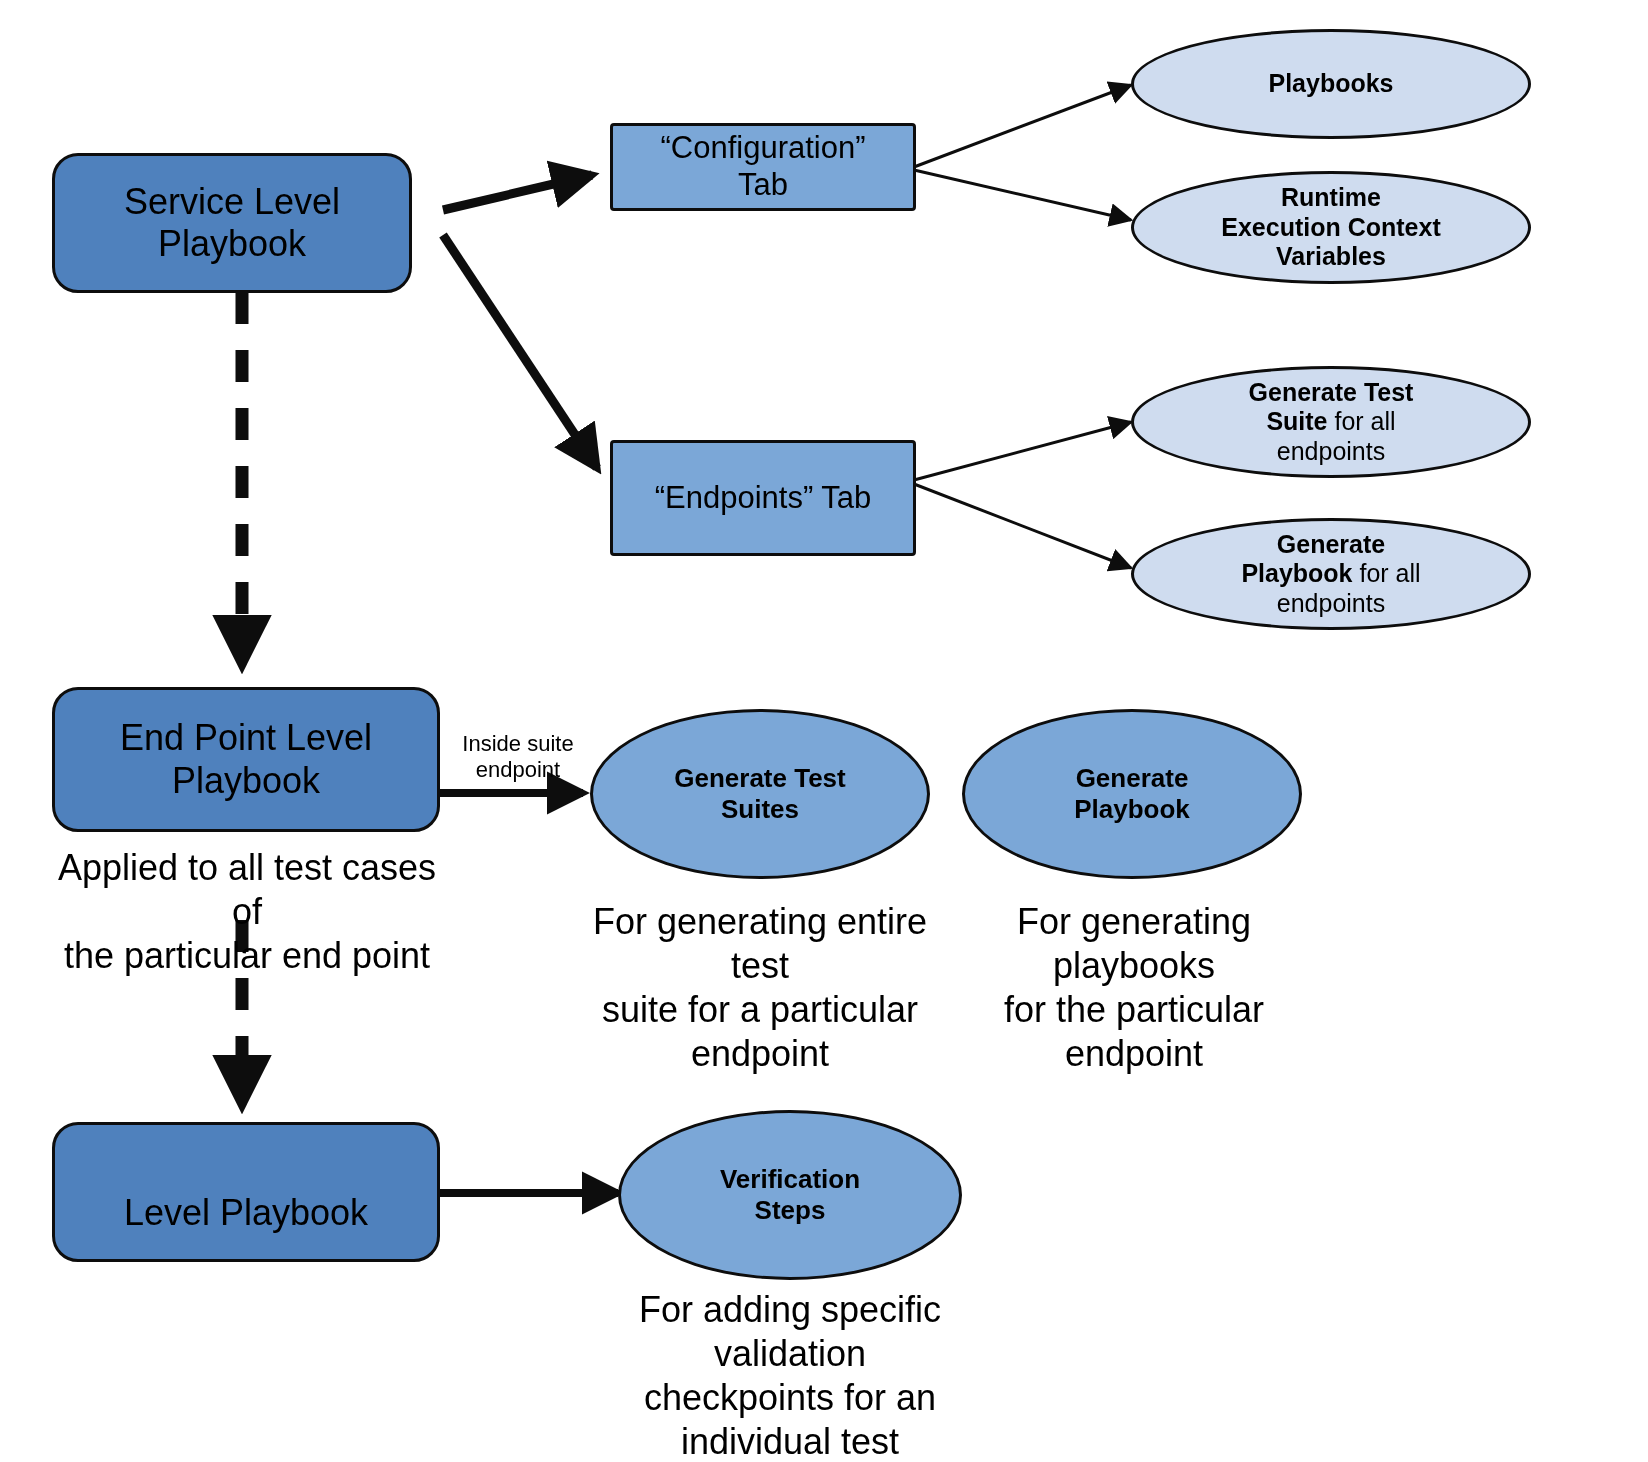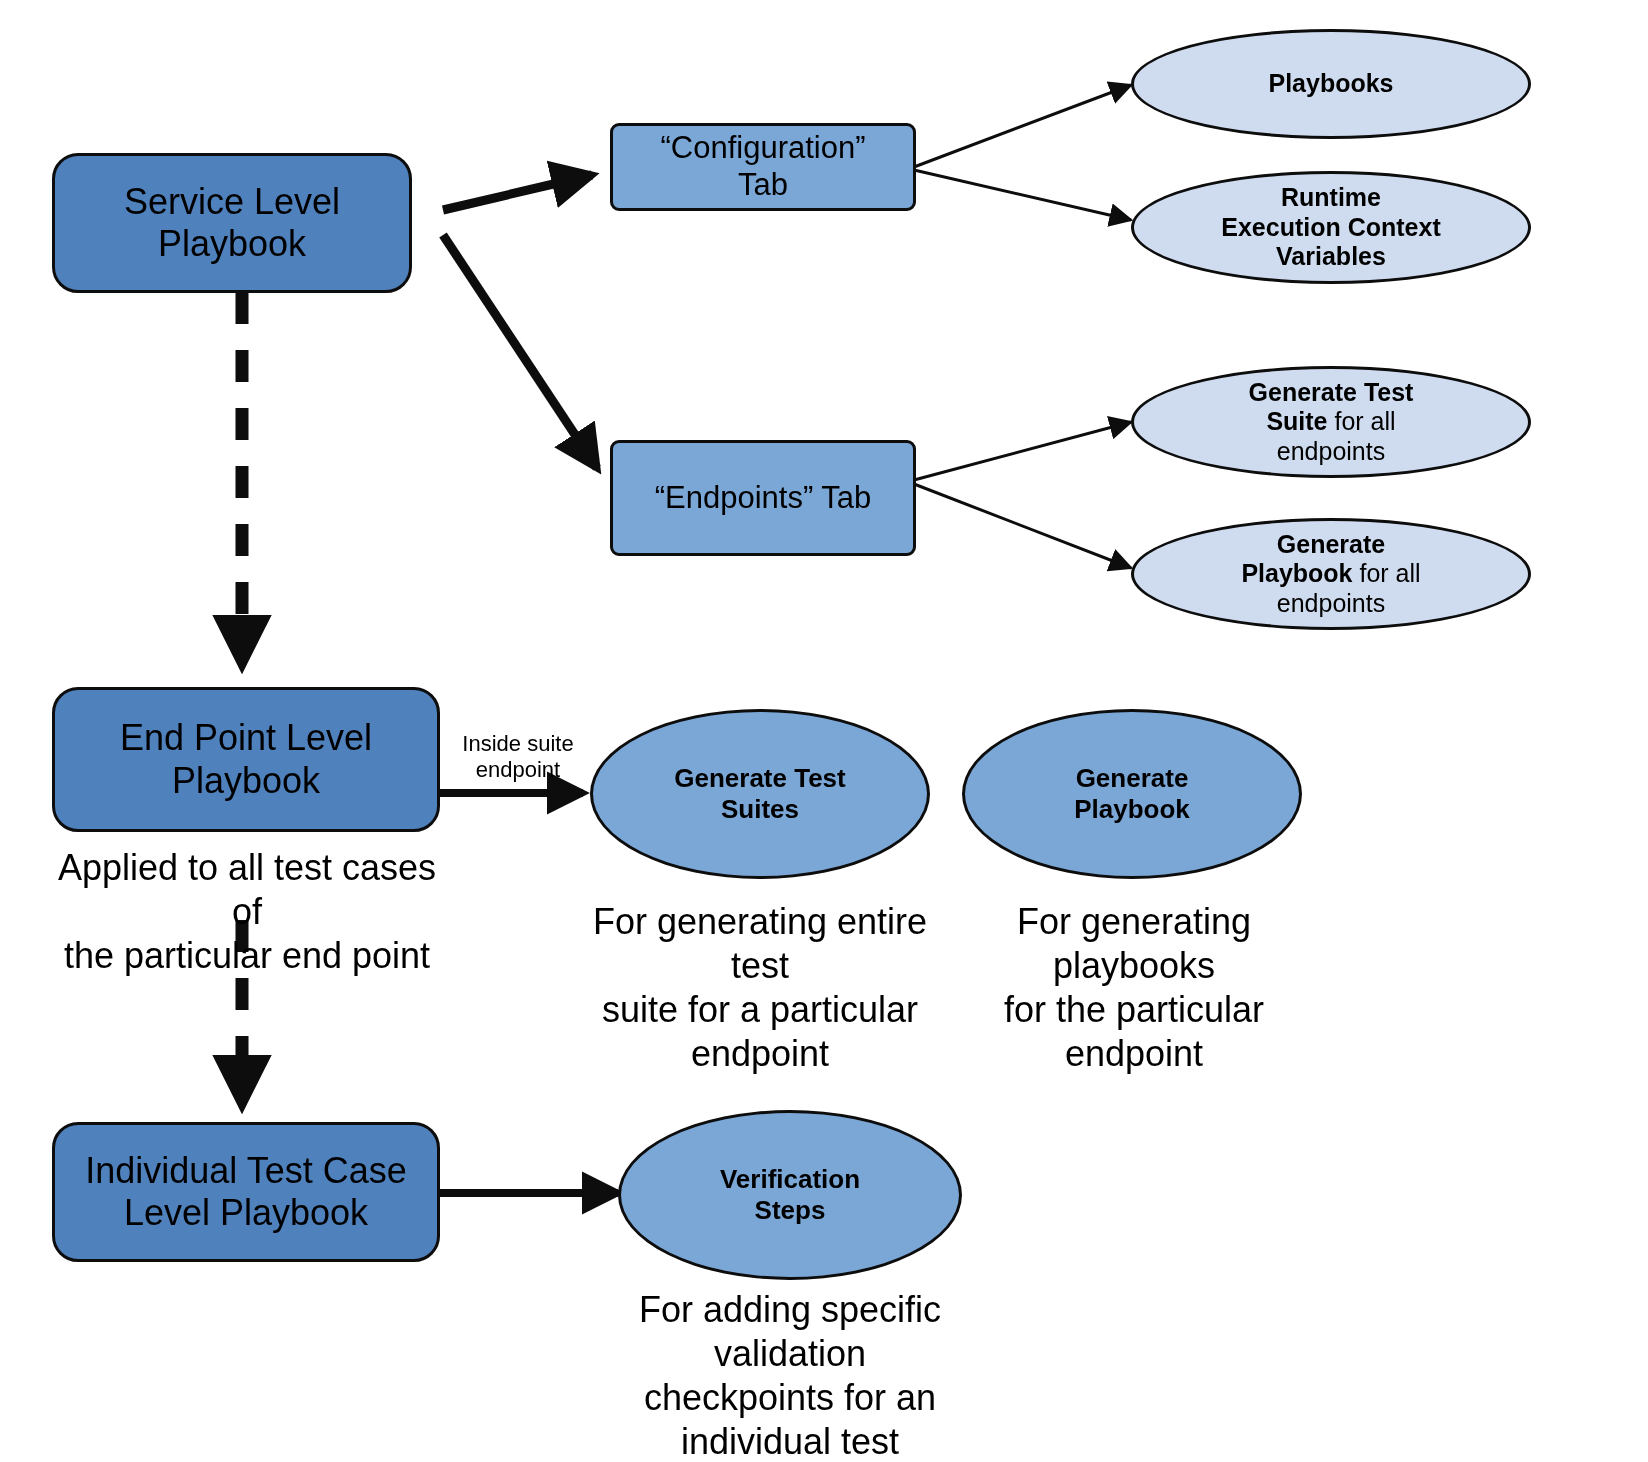--- a/index.html
+++ b/index.html
@@ -42,21 +42,21 @@
     background: #4F81BD;
     border: 3px solid #0d0d0d;
     border-radius: 26px;
     font-size: 36px;
     font-weight: 400;
   }
 
   .rectbox {
     background: #7BA7D7;
     border: 3px solid #0d0d0d;
-    border-radius: 9px;
+    border-radius: 4px;
     font-size: 31px;
     font-weight: 400;
   }
 
   .ellipse-light {
     background: #CFDCEF;
     border: 3px solid #0d0d0d;
     border-radius: 50%;
     font-size: 25px;
     font-weight: 700;
@@ -148,21 +148,21 @@
     </span>
   </div>
 
   <div class="caption" style="left:40px; top:846px; width:414px;">
     <span>Applied to all test cases of</span><br>
     <span>the particular end point</span>
   </div>
 
   <div class="node roundbox" style="left:52px; top:1122px; width:388px; height:140px;">
     <span class="inner">
-      <span>Individual Test Case</span><br>
+      <br>
       <span>Level Playbook</span>
     </span>
   </div>
 
   <div class="node rectbox" style="left:610px; top:123px; width:306px; height:88px;">
     <span class="inner">
       <span>“Configuration”</span><br>
       <span>Tab</span>
     </span>
   </div>

